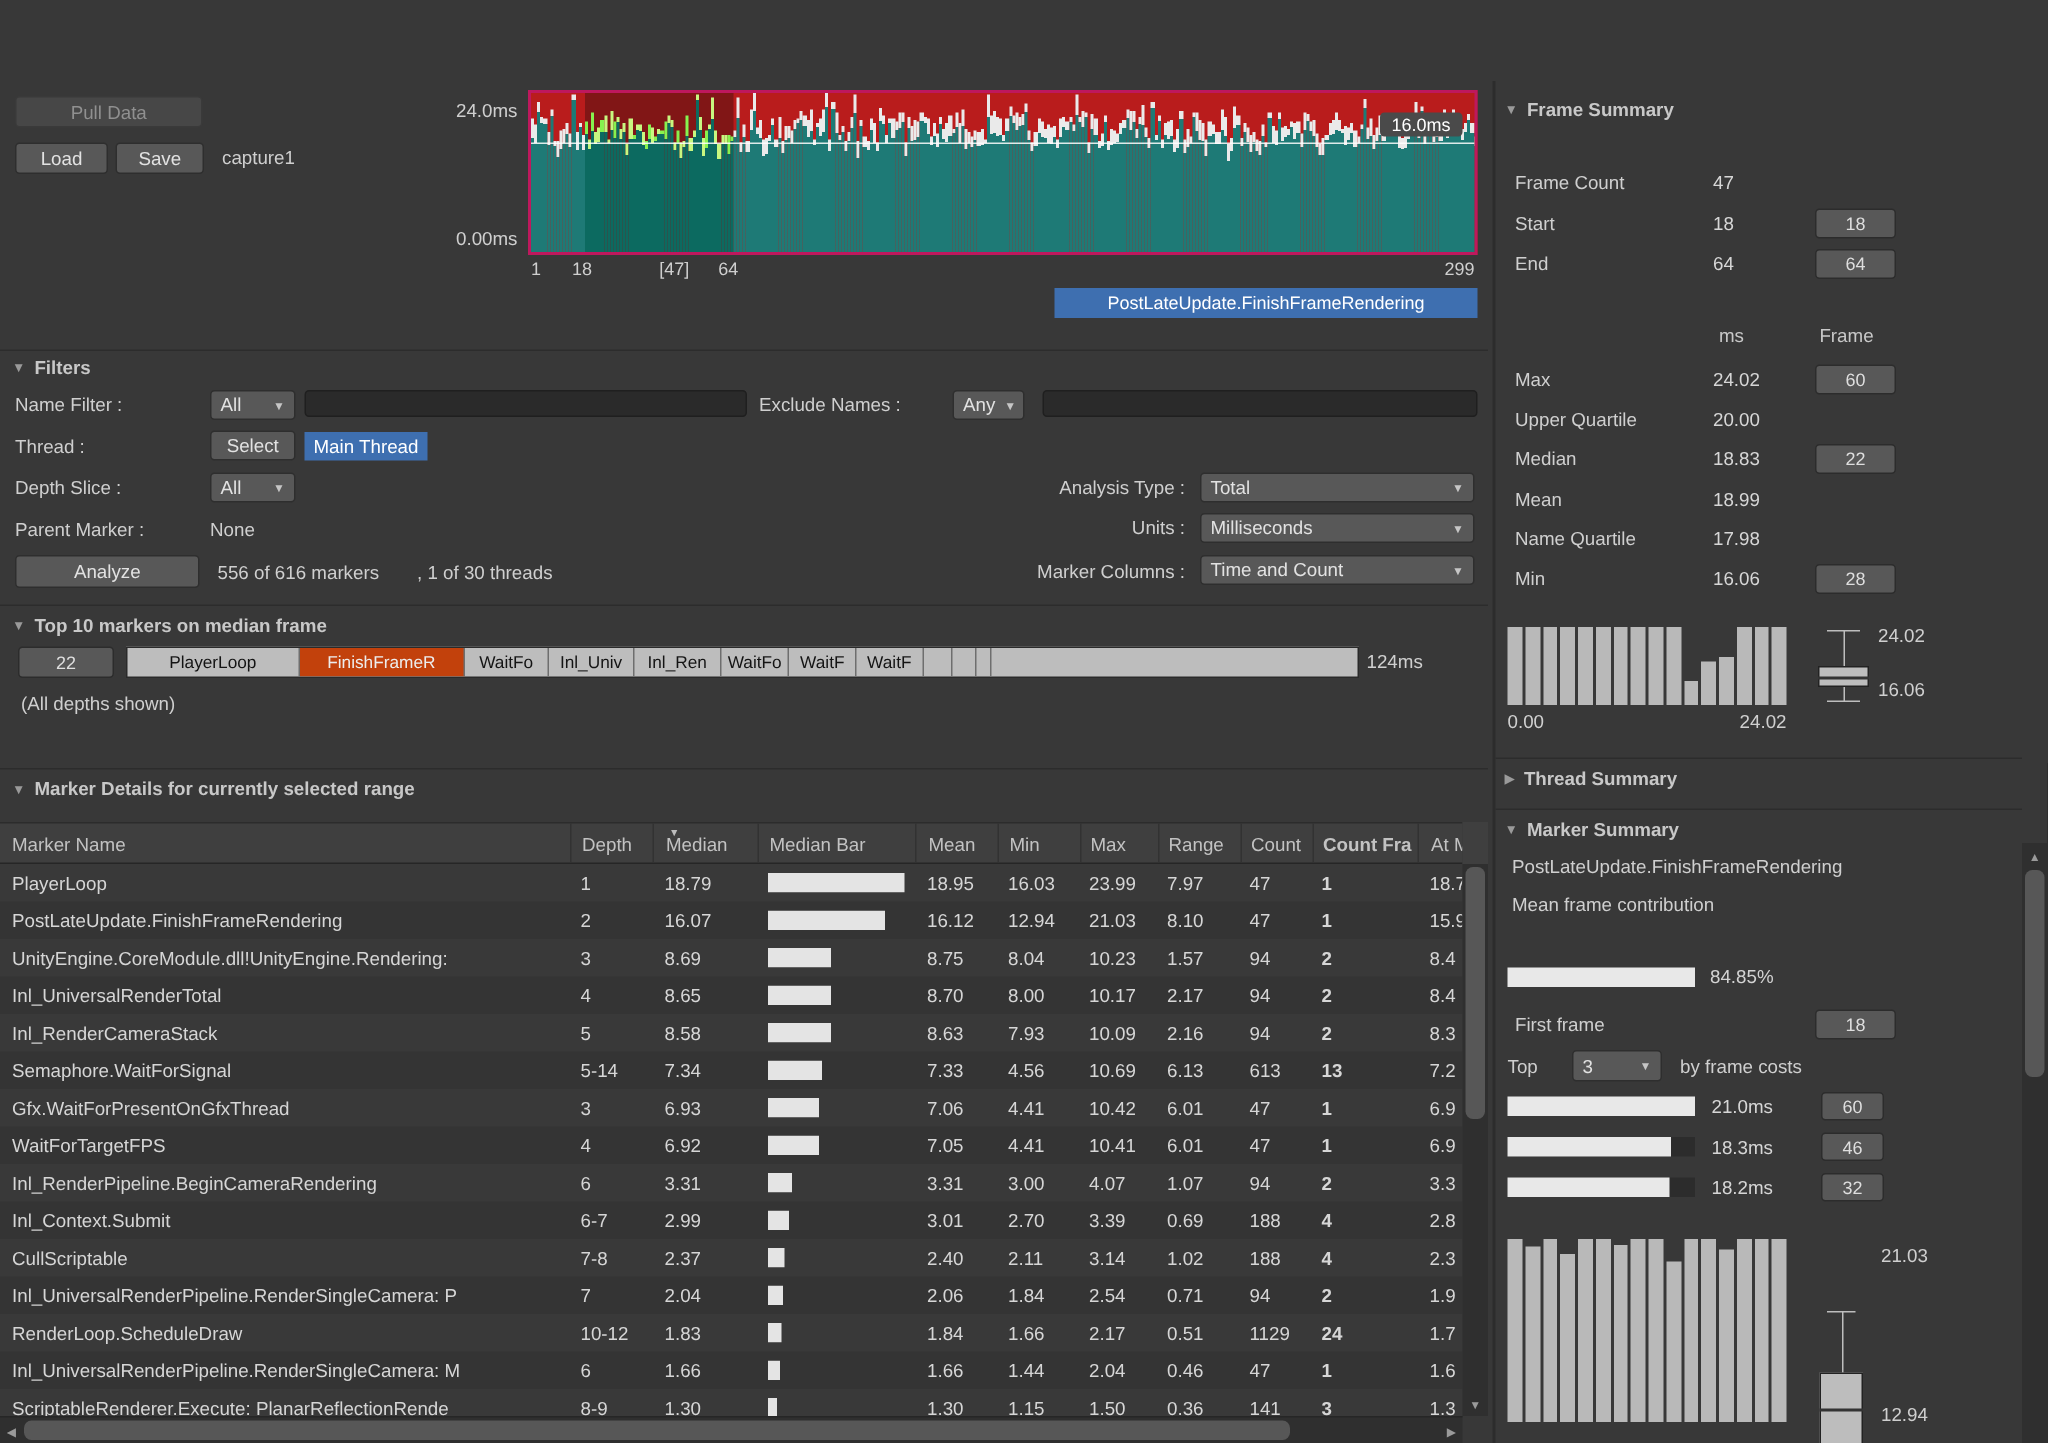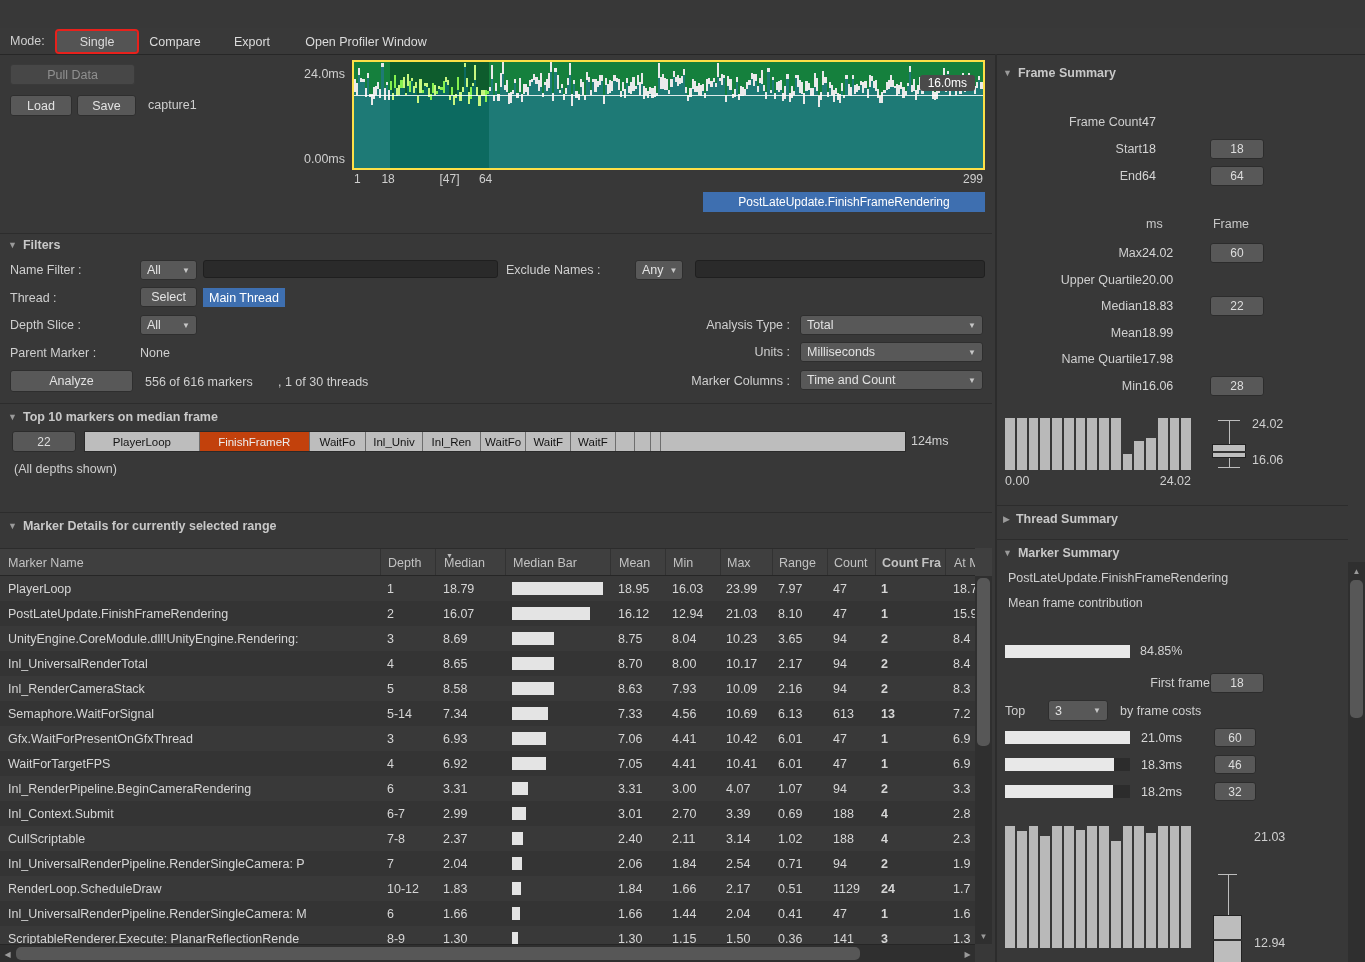--- a/index.html
+++ b/index.html
@@ -30,21 +30,21 @@
   .badge-std{width:52px;height:18px;}
   .badge-sm{width:40px;height:17px;}
   .input{background:#2a2a2a;border:1px solid #1f1f1f;border-radius:3px;color:#d2d2d2;
          padding:0 5px;font-size:12px;font-family:inherit;outline:none;}
   .fold{color:#9a9a9a;font-size:9px;margin-right:6px;}
   .sec-h{font-weight:bold;color:#c8c8c8;display:flex;align-items:center;}
   .lbl{color:#cfcfcf;}
   .hl-blue{background:#3e6fb0;color:#ffffff;}
   .divider{background:#2c2c2c;}
   
-  .chart{border:2px solid #fde047;background:#15803d;overflow:hidden;}
+  .chart{border:2px solid #be185d;background:#b91c1c;overflow:hidden;}
   .chart-inner{position:absolute;inset:0;}
   .sel-overlay{position:absolute;top:0;bottom:0;background:rgba(0,10,10,0.30);}
   .chart-bars{position:absolute;inset:0;display:flex;align-items:flex-end;}
   .fbar{flex:1 1 0;min-width:0;}
   .ref-line{position:absolute;left:0;right:0;top:31%;border-top:1px solid rgba(255,255,255,0.85);}
   .ref-badge{position:absolute;right:8px;top:13px;background:#4a4a4a;color:#fff;padding:1px 8px;
              border-radius:3px;font-size:12px;}
   .axis-lab{position:absolute;top:0;color:#cfcfcf;font-size:12px;white-space:nowrap;}
   .sel-marker{display:flex;align-items:center;justify-content:center;font-size:12px;white-space:nowrap;overflow:hidden;}
   .ylab{text-align:right;color:#cfcfcf;}
@@ -72,21 +72,21 @@
   .c8{width:48px;padding-left:6px;}
   .c9{width:70px;padding-left:6px;font-weight:bold;}
   .c10{width:30px;padding-left:8px;}
   .medbar{background:#e4e4e4;height:13px;}
   
   .sb-track{background:#2f2f2f;}
   .sb-thumb{position:absolute;background:#575757;border-radius:5px;}
   .sb-arrow{position:absolute;color:#9a9a9a;font-size:8px;display:flex;align-items:center;justify-content:center;}
   
   .fs-row{display:flex;align-items:center;height:27px;padding-left:2px;}
-  .fs-label{width:132px;padding-left:5px;color:#cfcfcf;overflow:hidden;white-space:nowrap;text-align:right;}
+  .fs-label{width:132px;padding-left:5px;color:#cfcfcf;overflow:hidden;white-space:nowrap;}
   .fs-ms{width:68px;color:#d6d6d6;}
   .fs-stats .fs-row{height:26.5px;}
   .colhead{display:flex;align-items:center;color:#c8c8c8;padding-left:2px;}
   .colhead .sp{width:132px;}
   .colhead .ms{width:68px;padding-left:9px;box-sizing:border-box;}
   .colhead .fr{width:52px;text-align:center;}
   .hist{display:flex;align-items:flex-end;gap:2px;}
   .hbar{flex:1 1 0;background:#b9b9b9;}
   .bp{position:relative;}
   .bp-line{position:absolute;left:50%;top:0;bottom:0;width:1px;background:#bdbdbd;}
@@ -97,27 +97,20 @@
   .tf-bar-track{width:125px;height:13px;background:#2c2c2c;}
   .tf-bar-fill{height:100%;background:#e8e8e8;}
   .tf-ms{width:73px;padding-left:11px;box-sizing:content-box;color:#d6d6d6;}
 </style>
 </head>
 <body>
 
 <div class="app">
 
 
-  <div class="abs modebar" style="left:0;top:28px;width:1365px;height:27px">
-    <span class="abs lbl" style="left:10px;top:6px">Mode:</span>
-    <div class="abs mode-btn selected annotated" style="left:57px;top:3px;width:80px;height:21px">Single</div>
-    <div class="abs mode-btn" style="left:139px;top:3px;width:72px;height:21px">Compare</div>
-    <div class="abs mode-btn" style="left:224px;top:3px;width:56px;height:21px">Export</div>
-    <div class="abs mode-btn" style="left:284px;top:3px;width:164px;height:21px">Open Profiler Window</div>
-  </div>
 
   <div class="abs btn disabled" style="left:10px;top:64px;width:125px;height:21px">Pull Data</div>
   <div class="abs btn" style="left:10px;top:95px;width:62px;height:21px">Load</div>
   <div class="abs btn" style="left:77px;top:95px;width:59px;height:21px">Save</div>
   <span class="abs lbl" style="left:148px;top:98px">capture1</span>
 
   <span class="abs ylab" style="left:255px;top:67px;width:90px">24.0ms</span>
   <span class="abs ylab" style="left:255px;top:152px;width:90px">0.00ms</span>
 
   <div class="abs chart" style="left:352px;top:60px;width:633px;height:110px">
@@ -591,21 +584,21 @@
       <div class="trow">
         <div class="tcell c0">UnityEngine.CoreModule.dll!UnityEngine.Rendering:</div>
         <div class="tcell c1">3</div>
         <div class="tcell c2">8.69</div>
         <div class="tcell c3">
           <div class="medbar" style="width: 46.248%;"></div>
         </div>
         <div class="tcell c4">8.75</div>
         <div class="tcell c5">8.04</div>
         <div class="tcell c6">10.23</div>
-        <div class="tcell c7">3.65</div>
+        <div class="tcell c7">1.57</div>
         <div class="tcell c8">94</div>
         <div class="tcell c9">2</div>
         <div class="tcell c10">8.4</div>
       </div>
       <div class="trow alt">
         <div class="tcell c0">Inl_UniversalRenderTotal</div>
         <div class="tcell c1">4</div>
         <div class="tcell c2">8.65</div>
         <div class="tcell c3">
           <div class="medbar" style="width: 46.0351%;"></div>
@@ -756,21 +749,21 @@
       <div class="trow alt">
         <div class="tcell c0">Inl_UniversalRenderPipeline.RenderSingleCamera: M</div>
         <div class="tcell c1">6</div>
         <div class="tcell c2">1.66</div>
         <div class="tcell c3">
           <div class="medbar" style="width: 8.83449%;"></div>
         </div>
         <div class="tcell c4">1.66</div>
         <div class="tcell c5">1.44</div>
         <div class="tcell c6">2.04</div>
-        <div class="tcell c7">0.41</div>
+        <div class="tcell c7">0.46</div>
         <div class="tcell c8">47</div>
         <div class="tcell c9">1</div>
         <div class="tcell c10">1.6</div>
       </div>
       <div class="trow">
         <div class="tcell c0">ScriptableRenderer.Execute: PlanarReflectionRende</div>
         <div class="tcell c1">8-9</div>
         <div class="tcell c2">1.30</div>
         <div class="tcell c3">
           <div class="medbar" style="width: 6.91857%;"></div>

